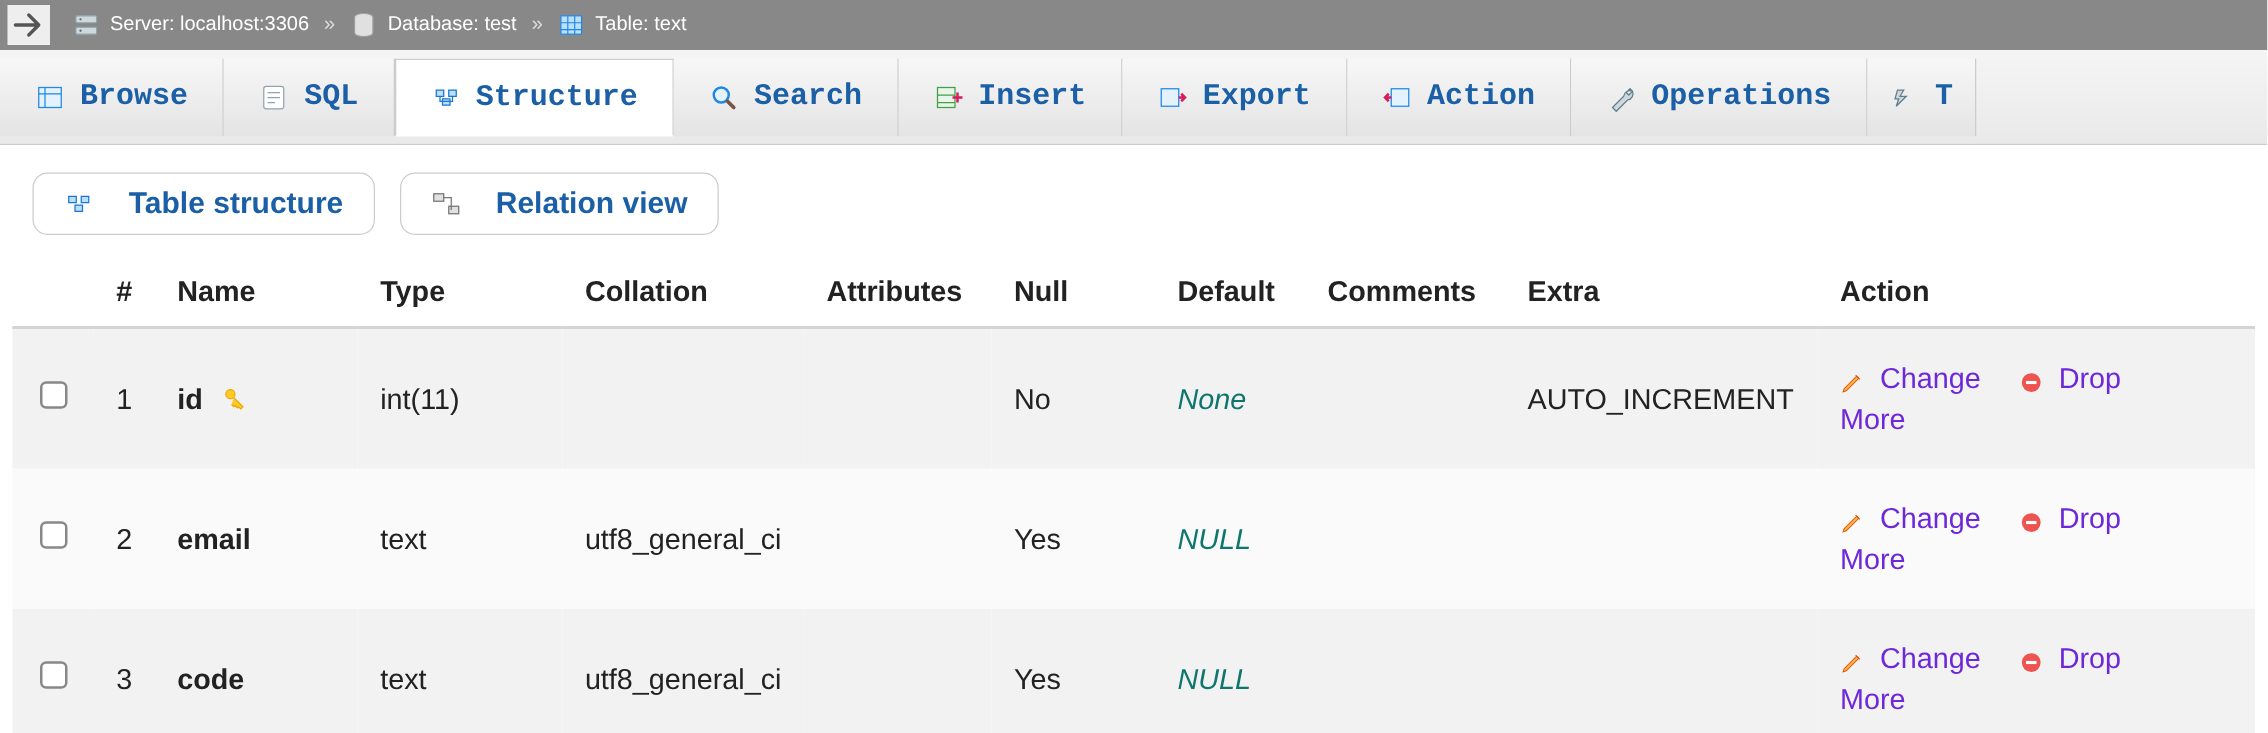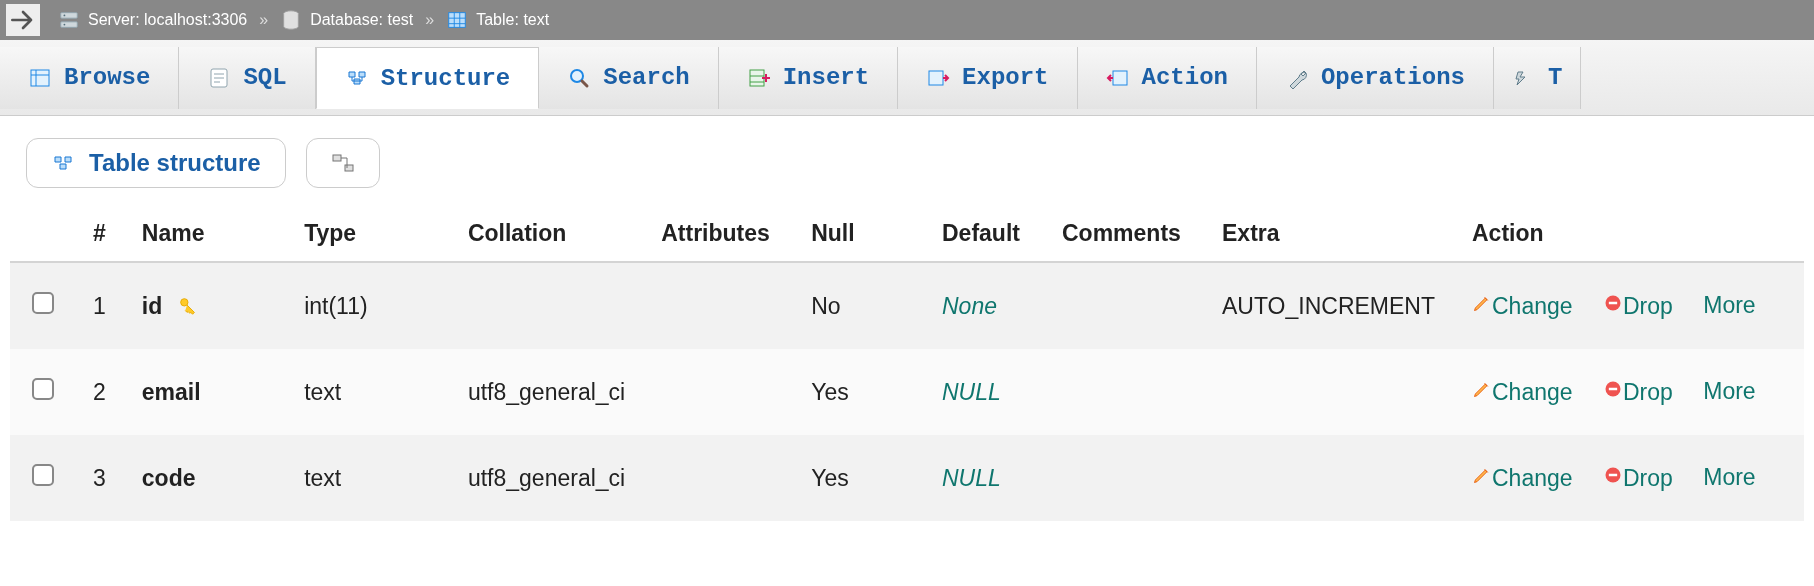--- a/index.html
+++ b/index.html
@@ -71,21 +71,21 @@
 
   
   .subtabs {
     display: flex;
     gap: 20px;
     padding: 22px 26px 8px 26px;
   }
   .subtabs .pill {
     display: flex;
     align-items: center;
-    gap: 14px;
+    gap: 28px;
     padding: 10px 24px;
     border: 1px solid #ccc;
     border-radius: 12px;
     background: #fff;
     color: #1b5fa6;
     font-weight: 600;
     font-size: 24px;
     cursor: pointer;
   }
   .subtabs .pill .picon { width: 24px; height: 24px; display:inline-flex; }
@@ -110,22 +110,22 @@
     vertical-align: middle;
   }
   .struct tbody tr.odd  { background: #f2f2f2; }
   .struct tbody tr.even { background: #fafafa; }
   .struct td.num { text-align: center; width: 48px;}
   .struct td.chk { width: 55px; text-align: center;}
   .struct .colname { font-weight: 700; }
   .struct .pkicon { display:inline-flex; width:22px; height:22px; margin-left:8px; vertical-align:-3px;}
   .struct .defnull { font-style: italic; color:#0f766e;}
   .struct .act a {
-    color:#0f766e; text-decoration:none; margin-right:24px;
-    display:inline-flex; align-items:flex-start; gap:0;
+    color:#6d28d9; text-decoration:none; margin-right:24px;
+    display:inline-flex; align-items:flex-end; gap:12px;
   }
   .struct .act .aicon { width:20px; height:20px; display:inline-flex; }
   input[type=checkbox]{
     width:22px; height:22px; border:2px solid #888; border-radius:5px;
     appearance:none; background:#fff; cursor:pointer;
   }
 
   
   svg { width:100%; height:100%; }
 </style>
@@ -267,20 +267,21 @@
     <span>Table structure</span>
   </div>
   <div class="pill">
     <span class="picon">
         <svg viewBox="0 0 24 24">
           <rect x="2" y="4" width="8" height="6" fill="#e0e0e0" stroke="#757575"></rect>
           <rect x="14" y="14" width="8" height="6" fill="#e0e0e0" stroke="#757575"></rect>
           <path d="M10 7h6v10" fill="none" stroke="#757575"></path>
         </svg>
       </span>
+    <span>Relation view</span>
   </div>
 </div>
 
 <table class="struct">
   <thead>
     <tr>
       <th class="chk"></th>
       <th>#</th>
       <th>Name</th>
       <th>Type</th>

